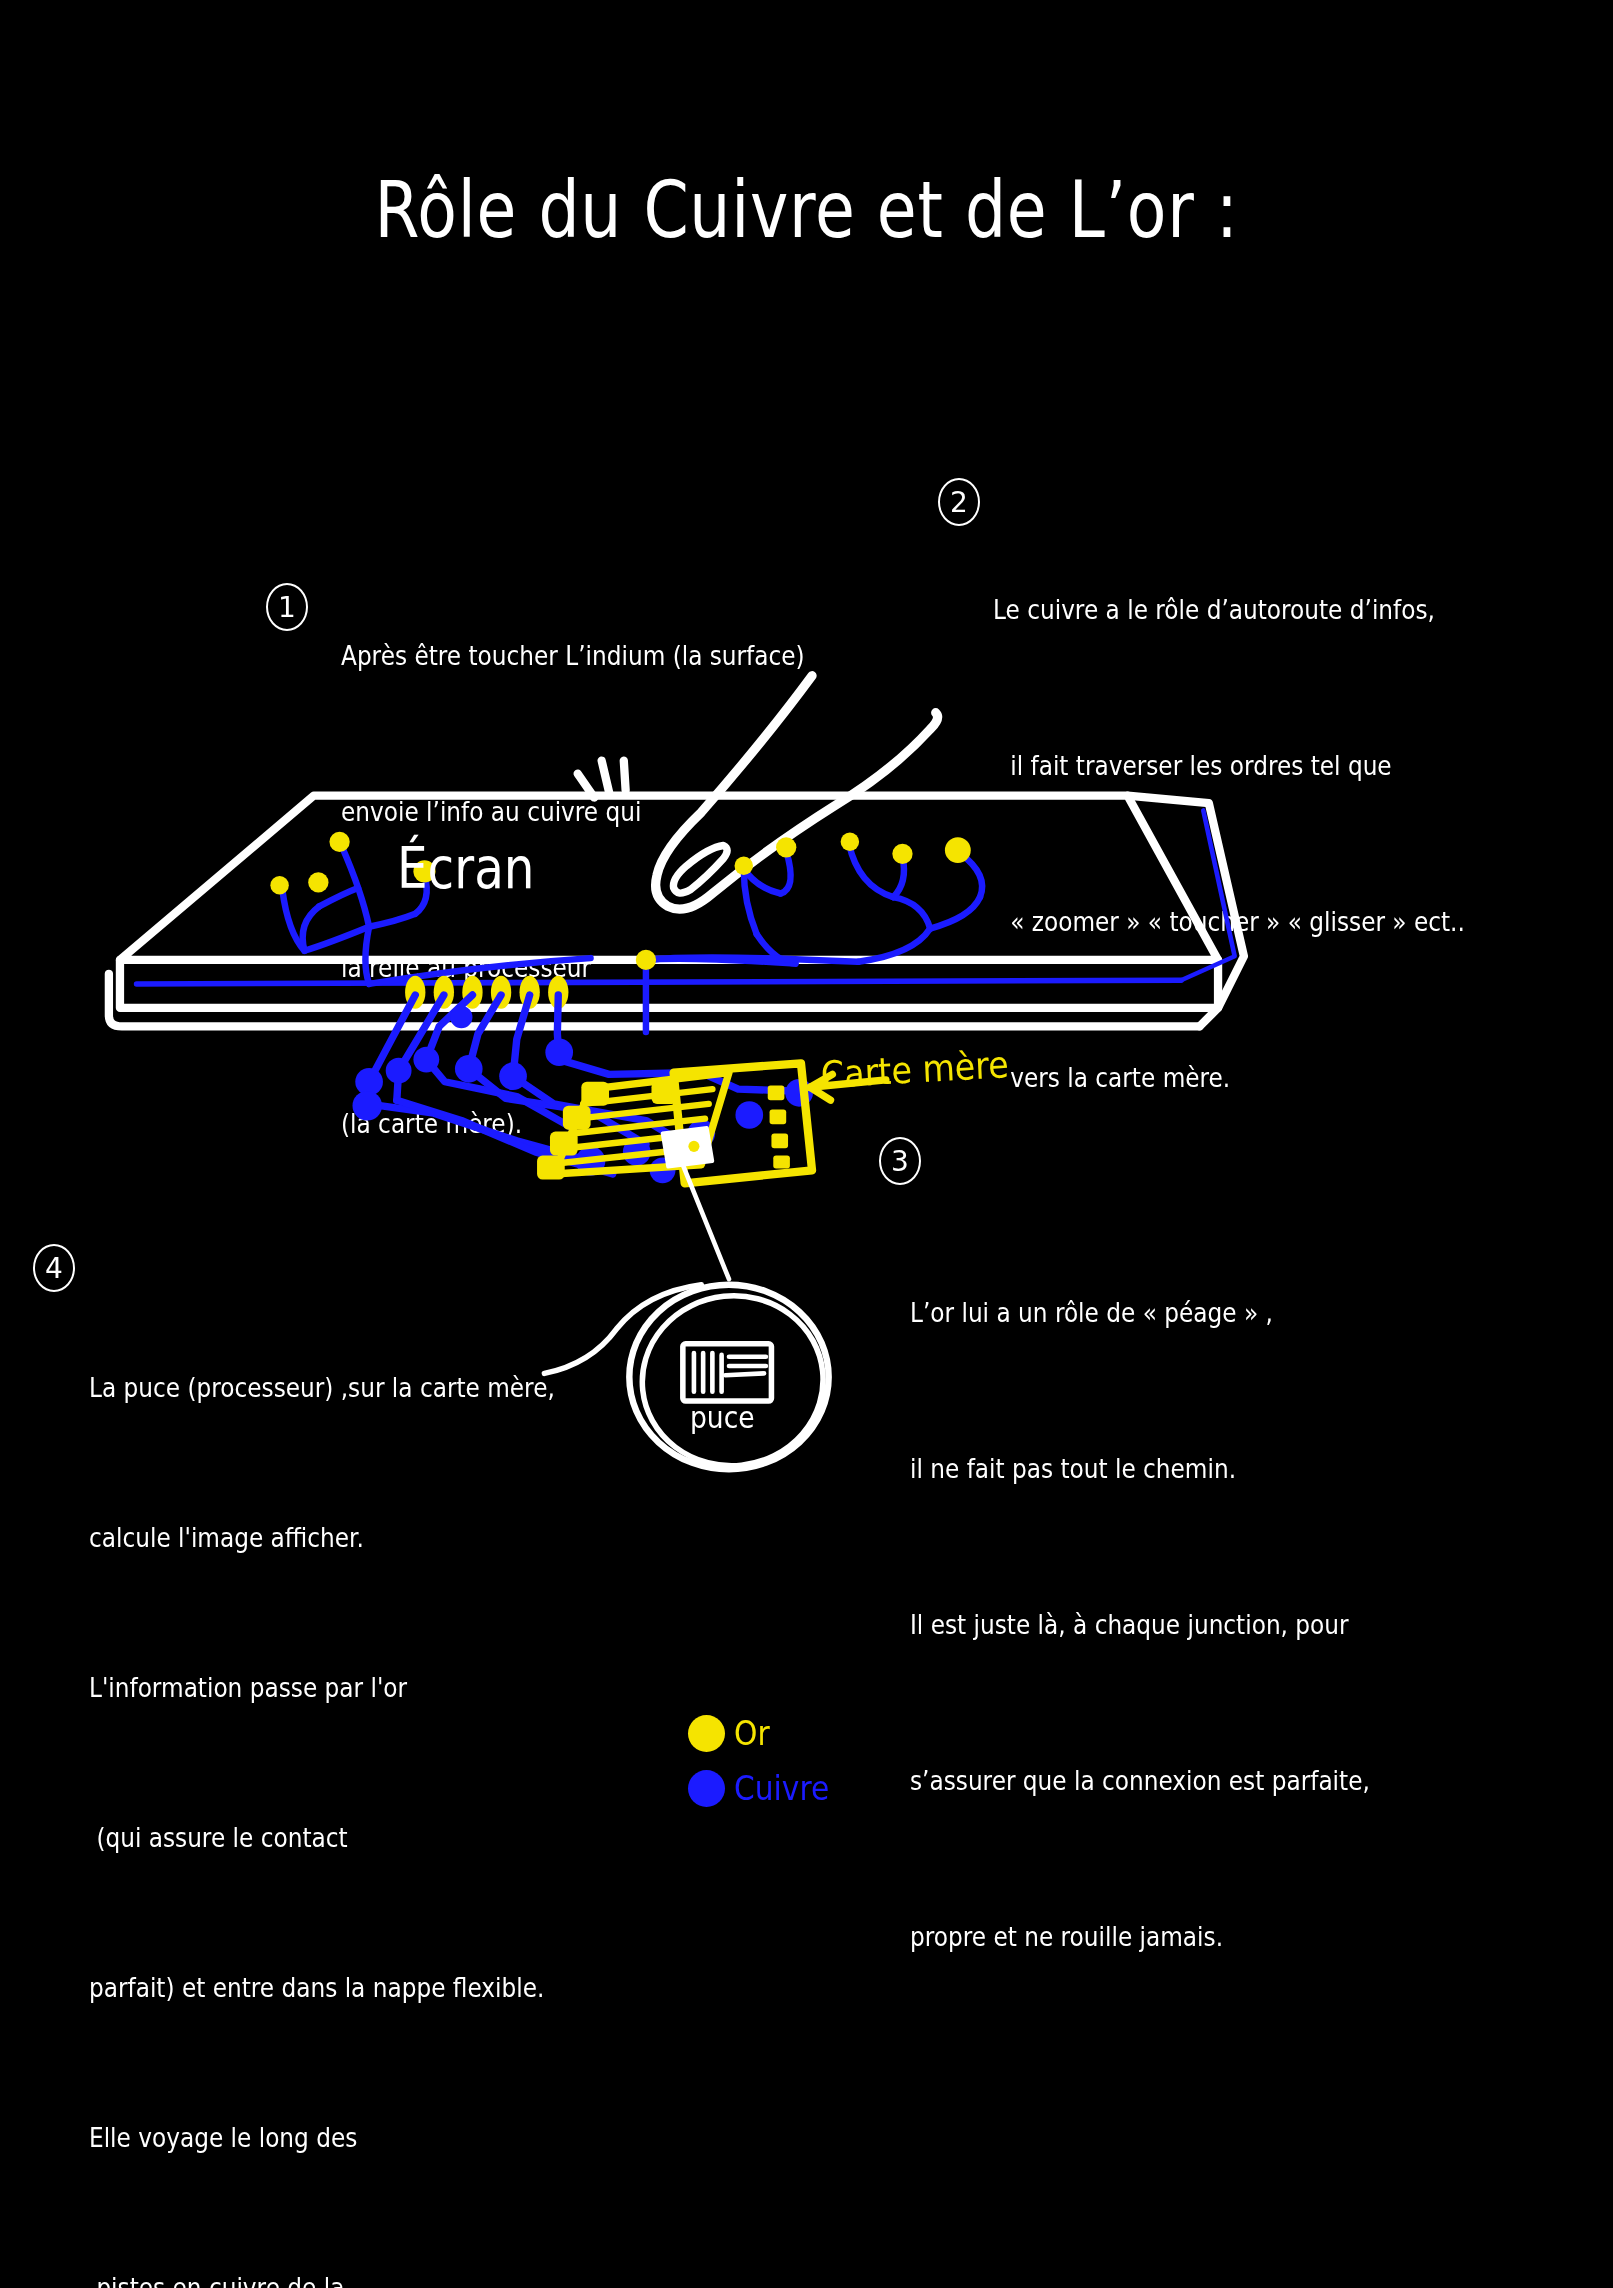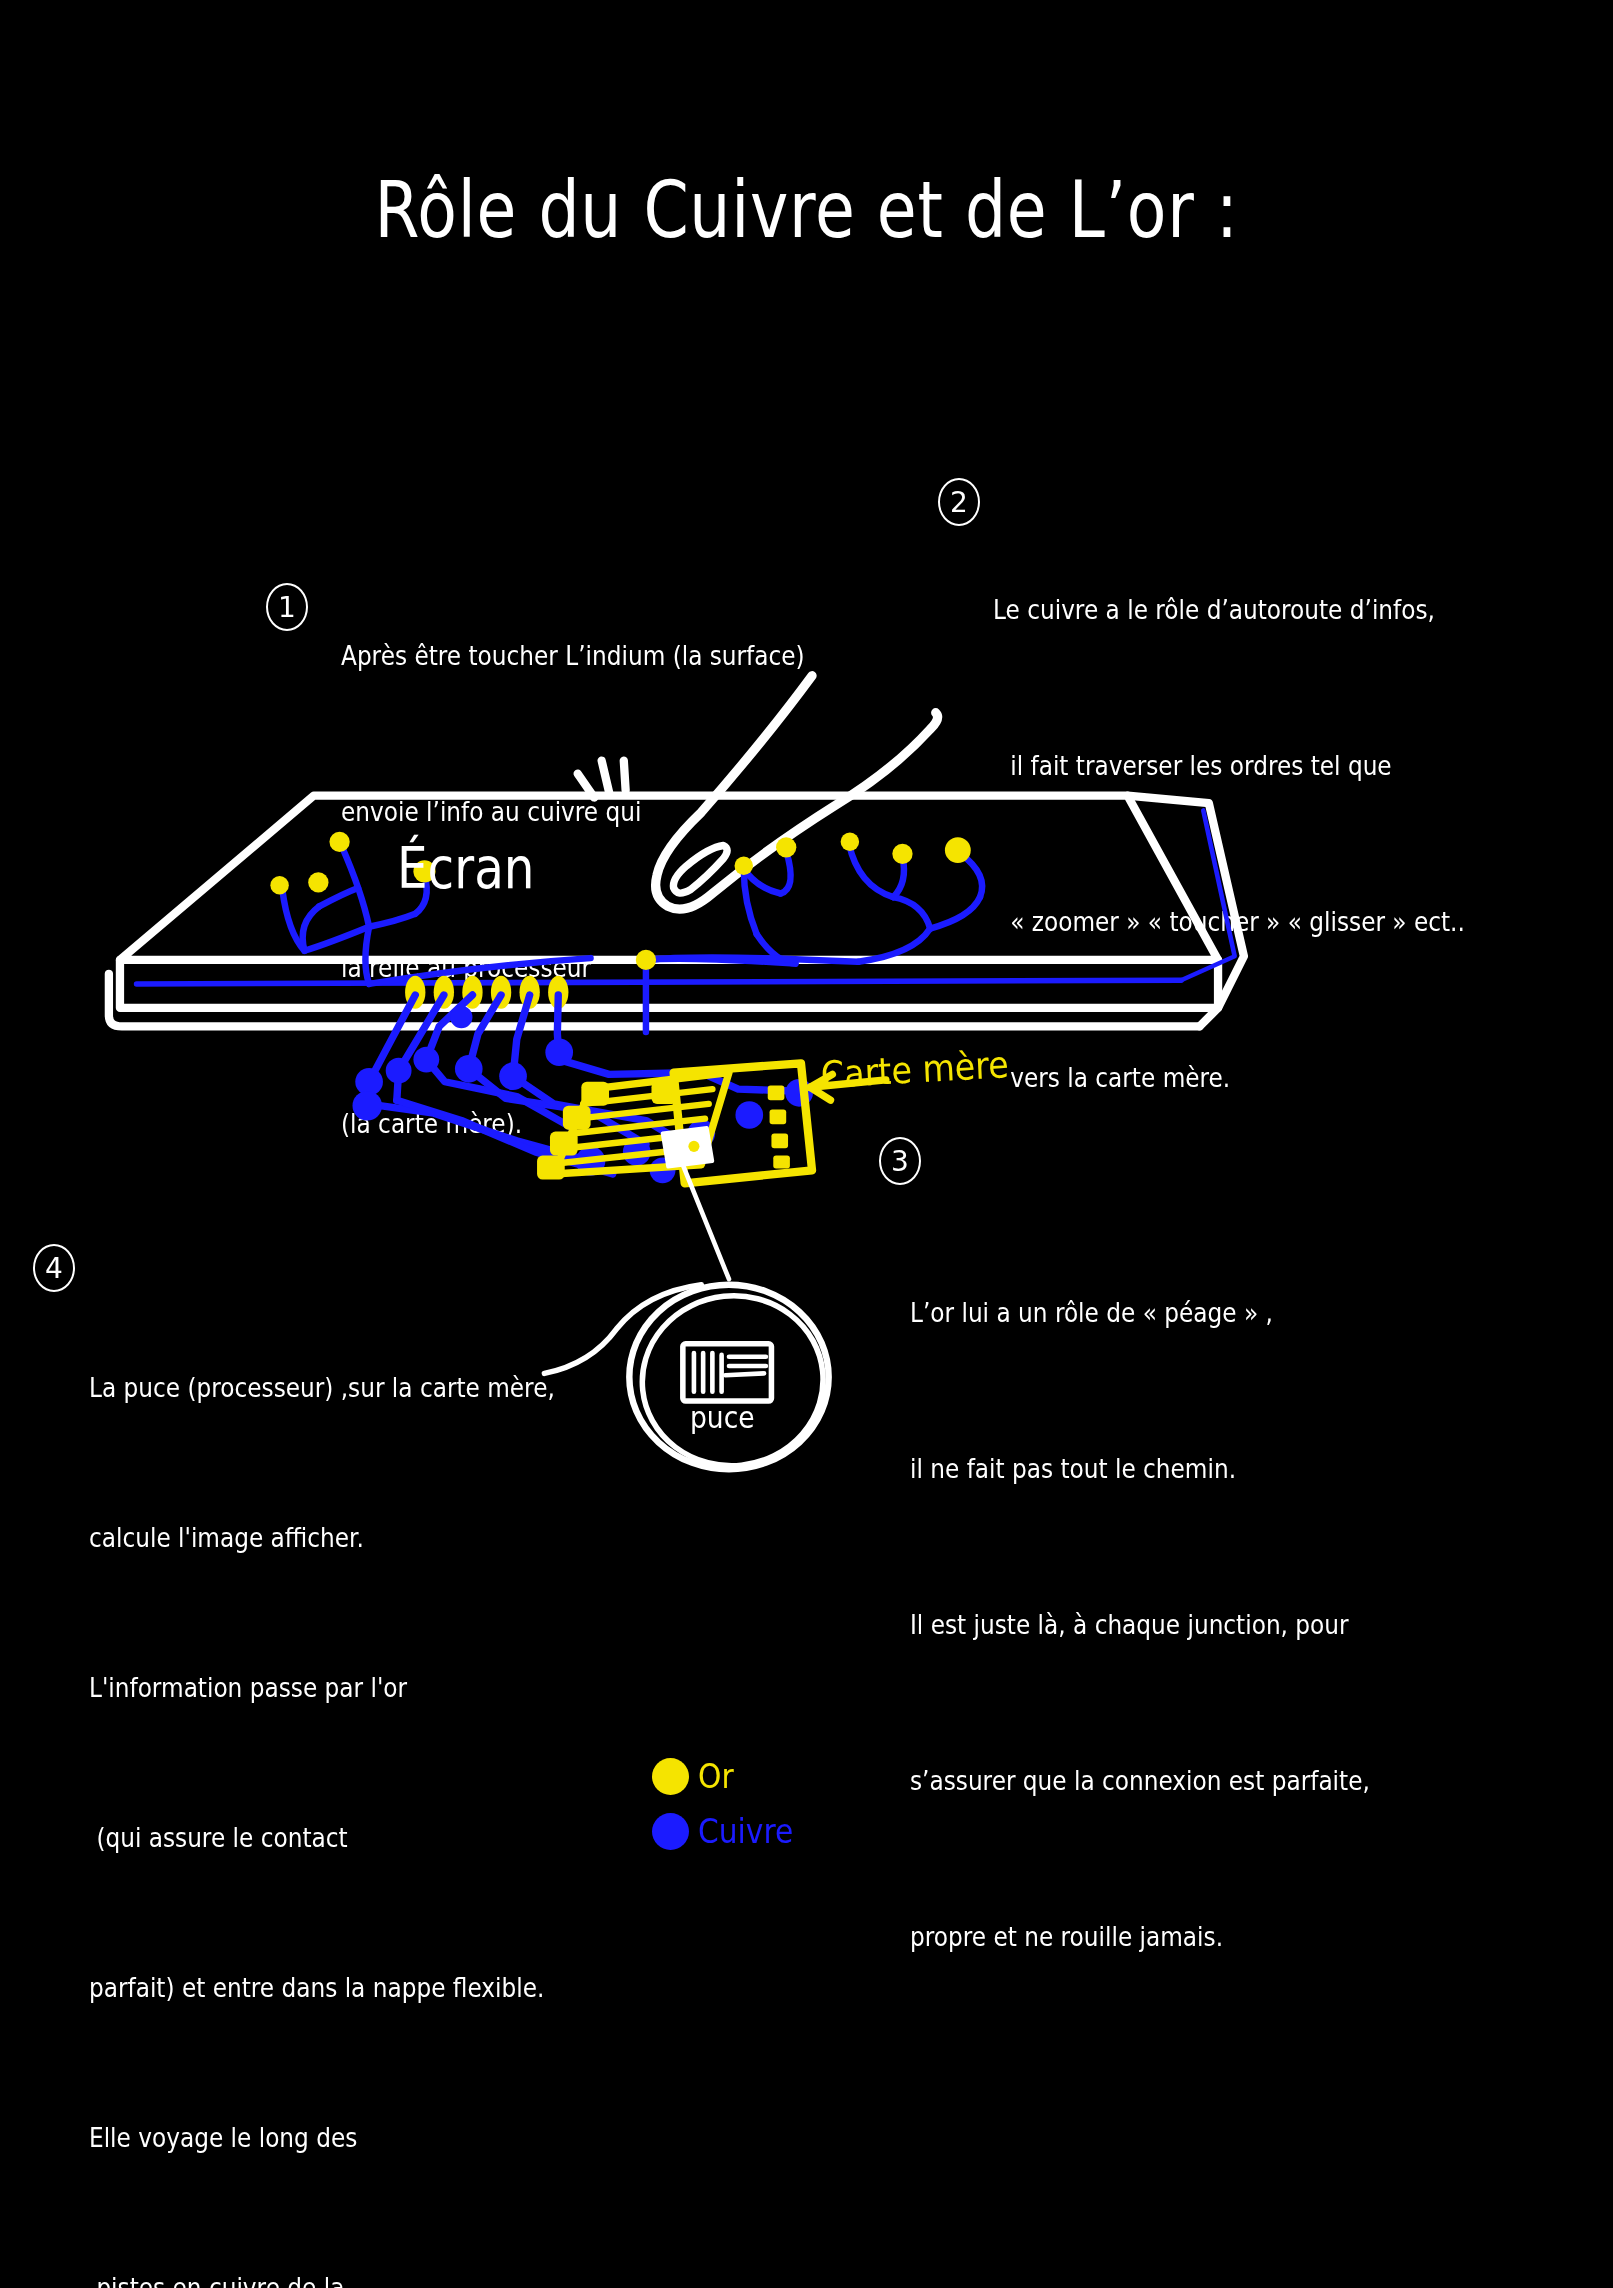--- a/index.html
+++ b/index.html
@@ -59,21 +59,21 @@
     border-radius: 50% / 50%;
     color: #ffffff;
     font-family: "DejaVu Sans", sans-serif;
     font-size: 28px;
     line-height: 46px;
     text-align: center;
     box-sizing: border-box;
   }
 
   
-  #legend { left: 652px; top: 1706px; margin-top: 43px; }
+  #legend { left: 688px; top: 1706px; }
   .legend-row {
     display: flex;
     align-items: center;
     height: 55px;
   }
   .legend-dot {
     width: 37px; height: 37px;
     border-radius: 50%;
     margin-right: 9.2px;
     flex: 0 0 auto;

